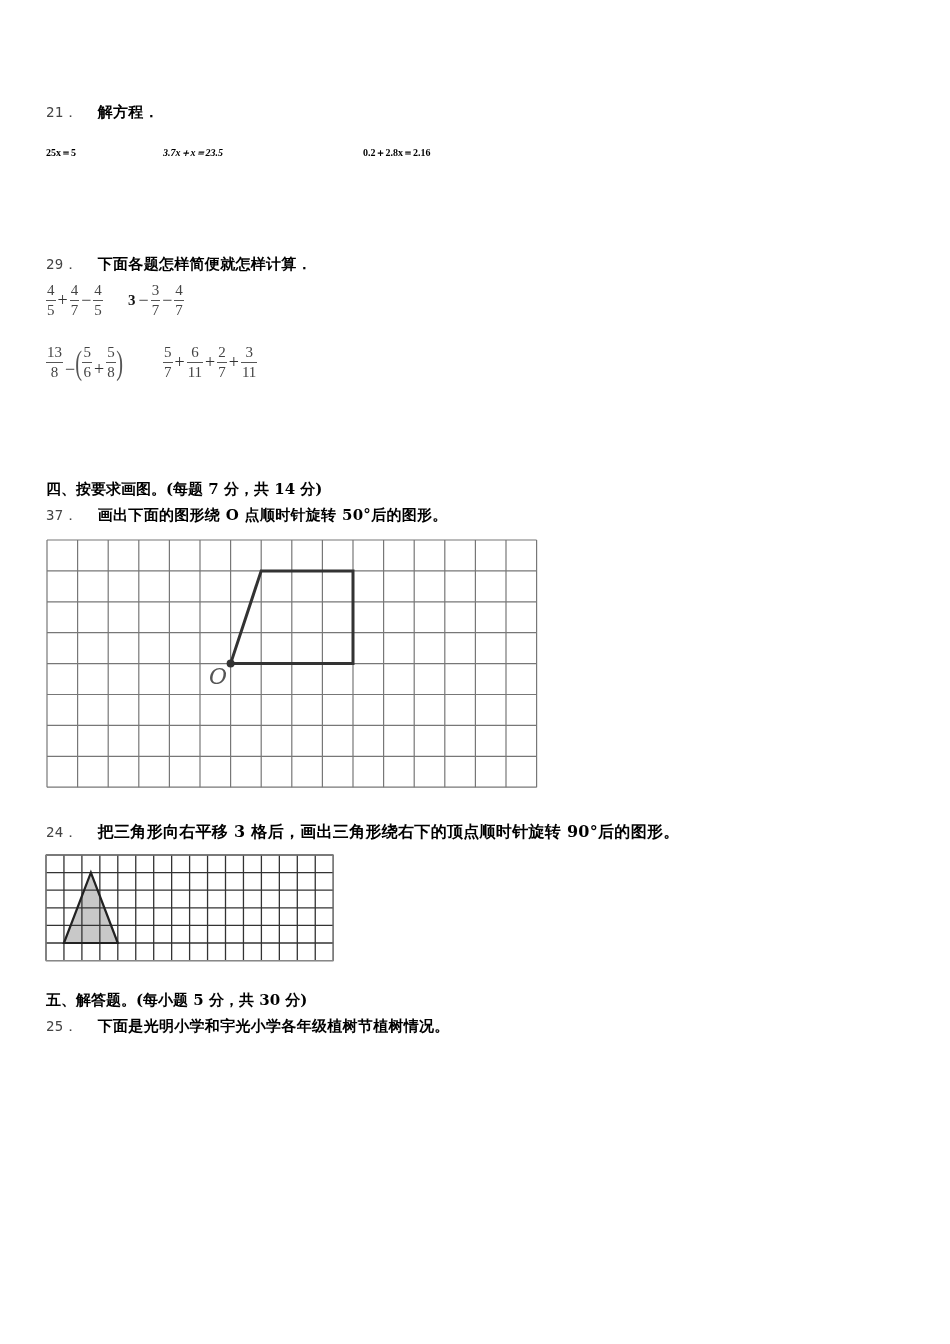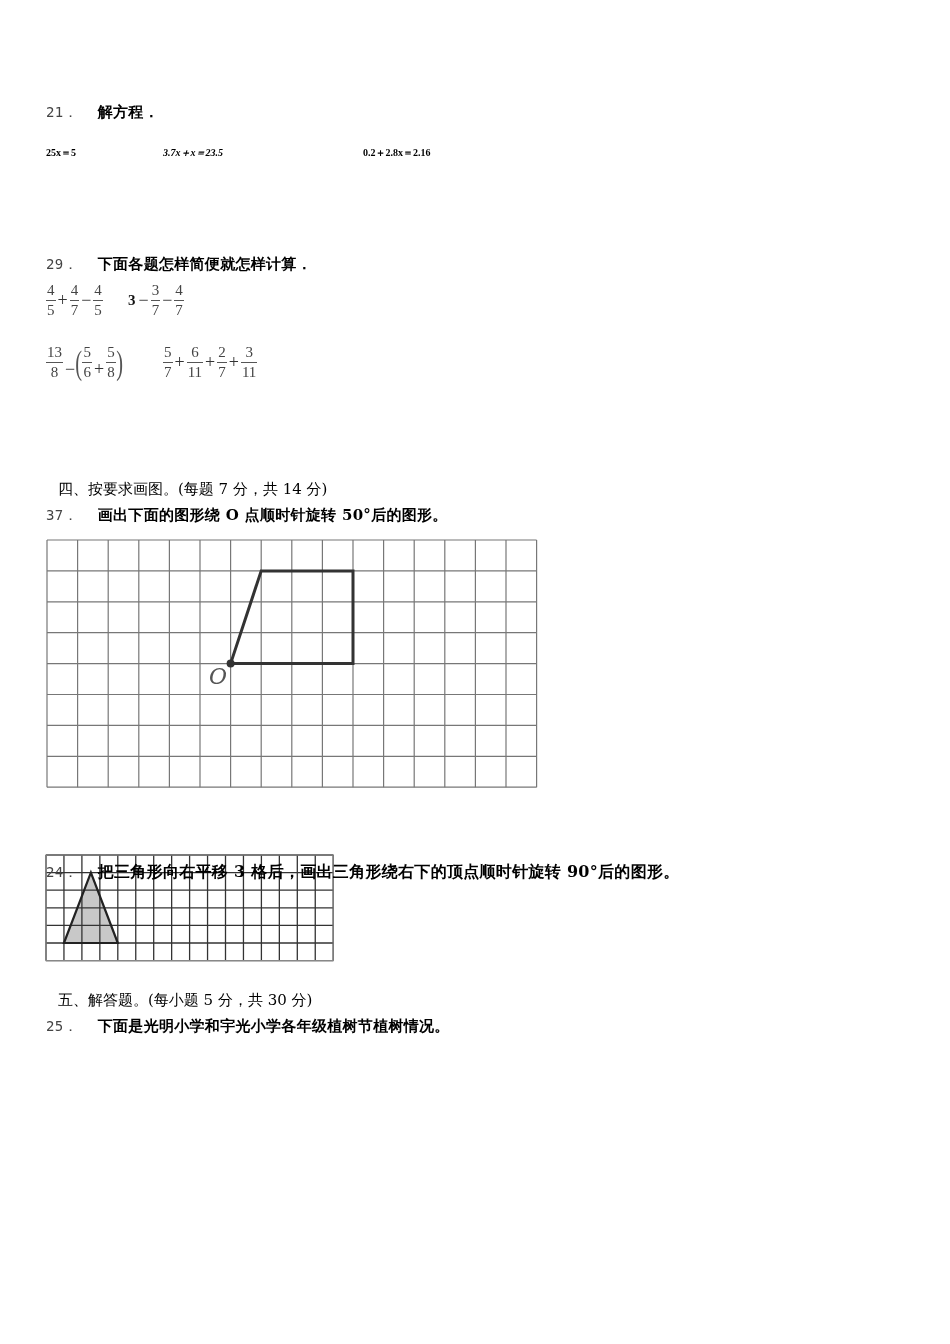--- a/index.html
+++ b/index.html
@@ -2,21 +2,21 @@
 <html><head>
 <meta charset="utf-8">
 <style>
   html, body { margin: 0; padding: 0; background: #ffffff; }
   body { width: 950px; height: 1344px; position: relative; overflow: hidden;
          font-family: "DejaVu Serif", "Liberation Serif", serif; color: #000; }
   .abs { position: absolute; }
   .qline { position: absolute; left: 46px; font-size: 15px; font-weight: bold; white-space: nowrap; letter-spacing: 0.3px; }
   .qnum { font-family: "DejaVu Sans Mono", "Liberation Mono", monospace; font-weight: normal; color: #444; font-size: 14px; margin-right: 20px; }
   .eq { position: absolute; top: 146px; font-family: "Liberation Serif", serif; font-weight: bold; font-size: 10px; white-space: nowrap; }
-  .section { position: absolute; left: 58px; font-size: 15px; font-weight: normal; white-space: nowrap; }
+  .section { position: absolute; left: 46px; font-size: 15px; font-weight: bold; white-space: nowrap; }
   .expr { position: absolute; display: flex; align-items: center; font-family: "Liberation Serif", serif; font-size: 16px; color: #333; }
   .frac { display: inline-flex; flex-direction: column; align-items: center; font-size: 15px; line-height: 1; margin: 0 1px; color: #444; }
   .frac .num { padding: 0 1px 2px; }
   .frac .bar { width: 100%; height: 1px; background: #555; }
   .frac .den { padding: 2px 1px 0; }
   .op { font-size: 18px; margin: 0 1px; color: #333; }
   .int { font-weight: bold; font-size: 15px; color: #111; margin-right: 2px; }
   .paren { font-size: 34px; font-weight: 200; color: #555; line-height: 1; transform: scaleX(0.6); display: inline-block; margin: 0 -3px; }
   svg { position: absolute; }
 </style>
@@ -177,20 +177,20 @@
       <line y1="925.4" y2="925.4" x1="46" x2="333.2" stroke="#333" stroke-width="1.3"></line>
       <line y1="943" y2="943" x1="46" x2="333.2" stroke="#333" stroke-width="1.3"></line>
       <line y1="960.6" y2="960.6" x1="46" x2="333.2" stroke="#333" stroke-width="1.3"></line>
     </g>
     <polygon points="90.875,872.6 63.95,943 117.8,943" fill="none" stroke="#222" stroke-width="2.2" stroke-linejoin="miter"></polygon>
     <rect x="46" y="855" width="287.2" height="105.60000000000001" fill="none" stroke="#888" stroke-width="1.2"></rect>
   </svg>
 
 <div class="abs" id="pivotLabel" style="left:209px; top:664px; font-family:'DejaVu Serif', serif; font-style:italic; font-size:22px; color:#555;">O</div>
 
-<div class="qline" style="top:862px; font-size:16px;">
+<div class="qline" style="top:822px; font-size:16px;">
   <span class="qnum">24．</span><span>把三角形向右平移 3 格后，画出三角形绕右下的顶点顺时针旋转 90°后的图形。</span>
 </div>
 
 <div class="section" style="top:991px;">五、解答题。(每小题 5 分，共 30 分)</div>
 <div class="qline" style="top:1017px;">
   <span class="qnum">25．</span><span>下面是光明小学和宇光小学各年级植树节植树情况。</span>
 </div>
 
 </body></html>

